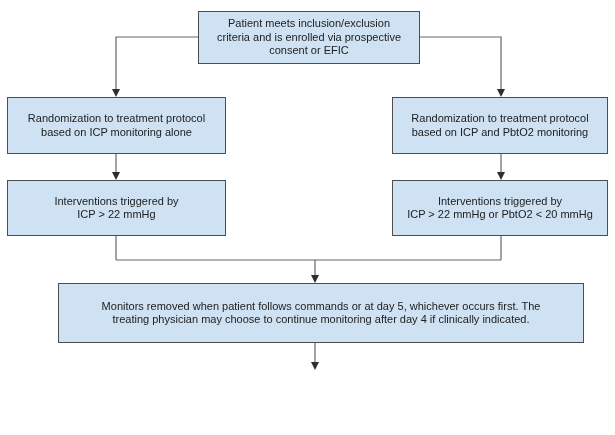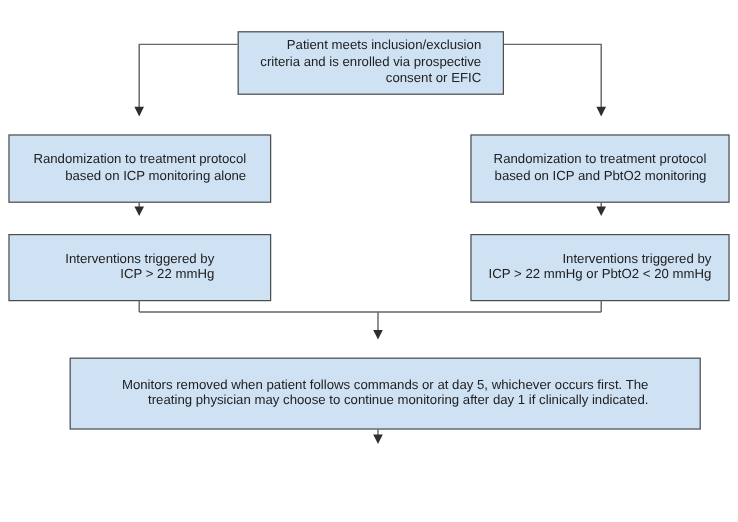--- a/index.html
+++ b/index.html
@@ -19,22 +19,21 @@
     left: 0; top: 0;
     width: 615px; height: 435px;
   }
   .box {
     position: absolute;
     background: #cfe2f3;
     border: 1px solid #4d4d4d;
     display: flex;
     align-items: center;
     justify-content: center;
-    text-align: right;
-    margin-top: 15px;
+    text-align: center;
   }
   .box-text {
     white-space: pre-line;
     font-size: 11px;
     line-height: 13.5px;
     color: #212121;
     padding: 0 6px;
   }
   
   .b-enrollment { left: 198px; top: 11px;  width: 222px; height: 53px; }
@@ -93,17 +92,17 @@
 ICP &gt; 22 mmHg</div>
   </div>
 
   <div class="box b-interv-r">
     <div class="box-text">Interventions triggered by
 ICP &gt; 22 mmHg or PbtO2 &lt; 20 mmHg</div>
   </div>
 
   <div class="box b-monitors">
     <div class="box-text">Monitors removed when patient follows commands or at day 5, whichever occurs first. The
-treating physician may choose to continue monitoring after day 1 if clinically indicated.</div>
+treating physician may choose to continue monitoring after day 4 if clinically indicated.</div>
   </div>
 
 
 </div>
 
 </body></html>

